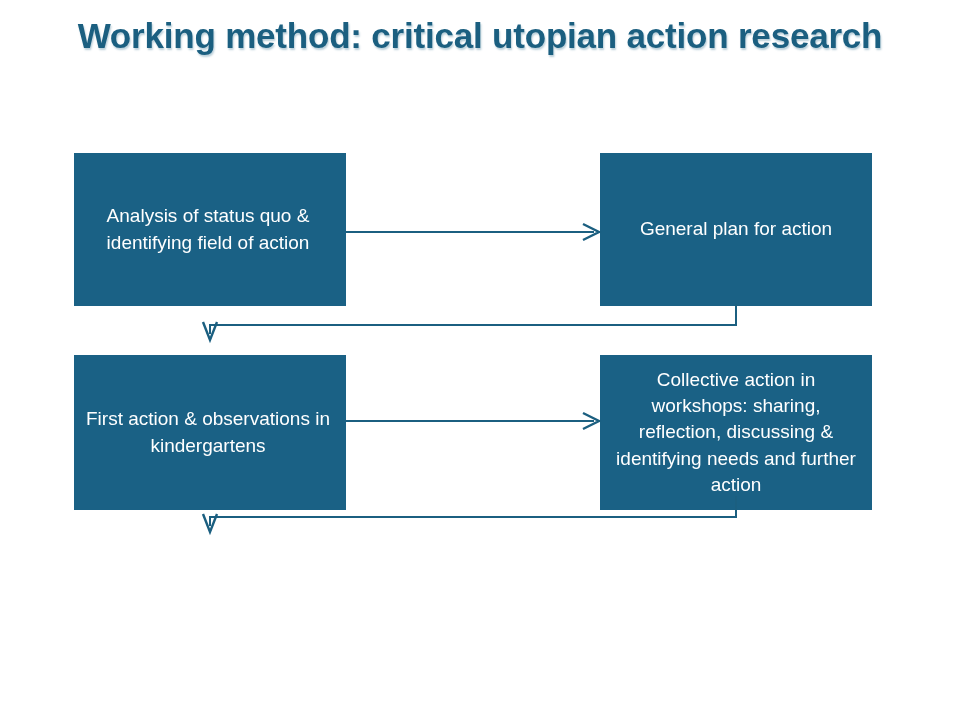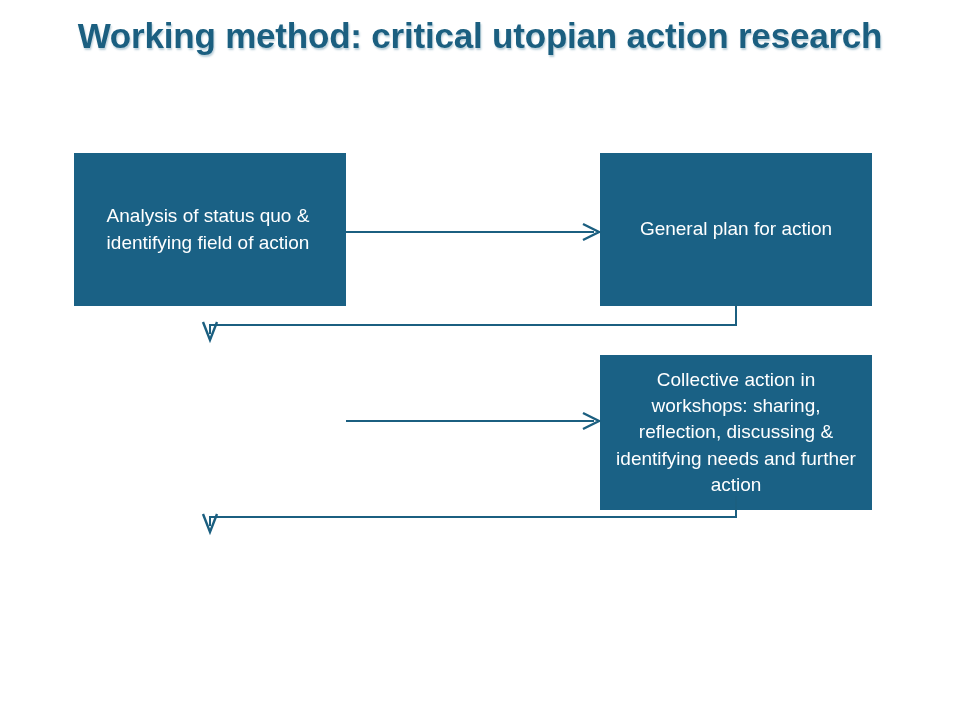--- a/index.html
+++ b/index.html
@@ -82,20 +82,23 @@
   <div id="slide-title">Working method: critical utopian action research</div>
 
   <div class="node-box col-left row-1">
     <span>Analysis of status quo &amp; identifying field of action</span>
   </div>
 
   <div class="node-box col-right row-1">
     <span>General plan for action</span>
   </div>
 
+  <div class="node-box col-left row-2">
+    <span>First action &amp; observations in kindergartens</span>
+  </div>
 
   <div class="node-box col-right row-2 small-text">
     <span>Collective action in workshops: sharing, reflection, discussing &amp; identifying needs and further action</span>
   </div>
 
 
 
   <svg class="conn" style="left:340px; top:216px; width:266px; height:32px;" viewBox="0 0 266 32">
     <line x1="6" y1="16" x2="254" y2="16"></line>
     <polyline class="head" points="243,8 259,16 243,24"></polyline>

